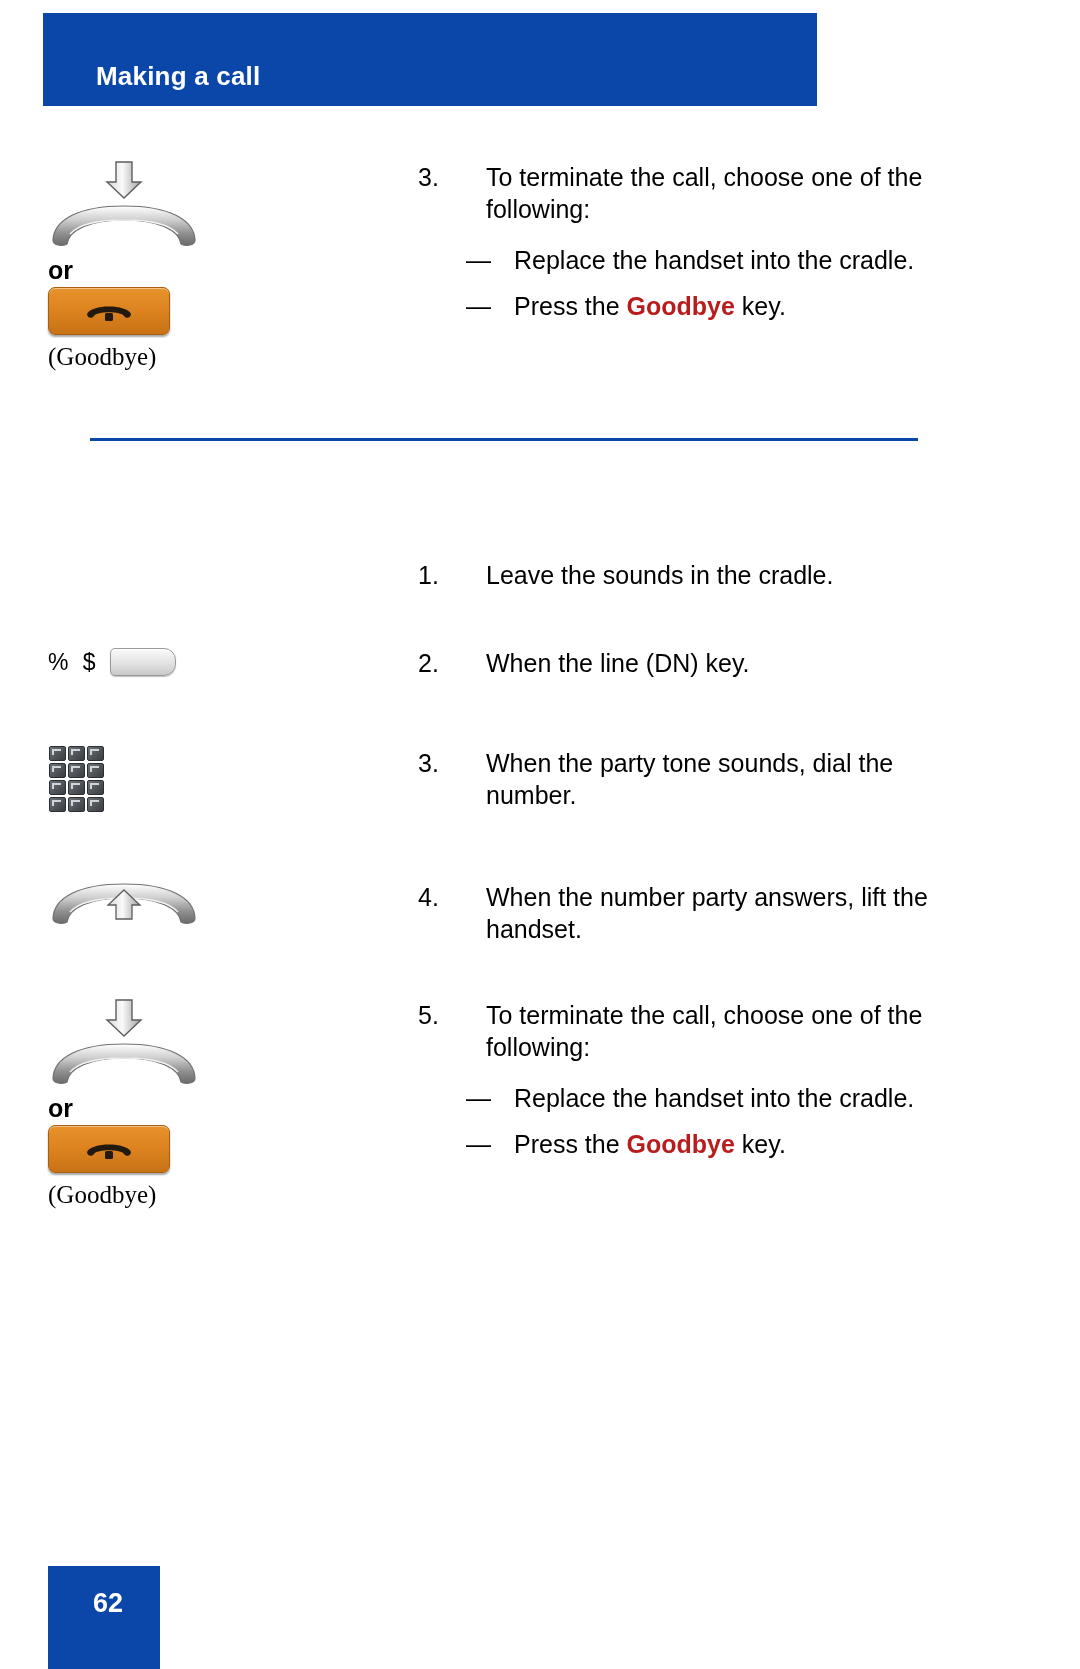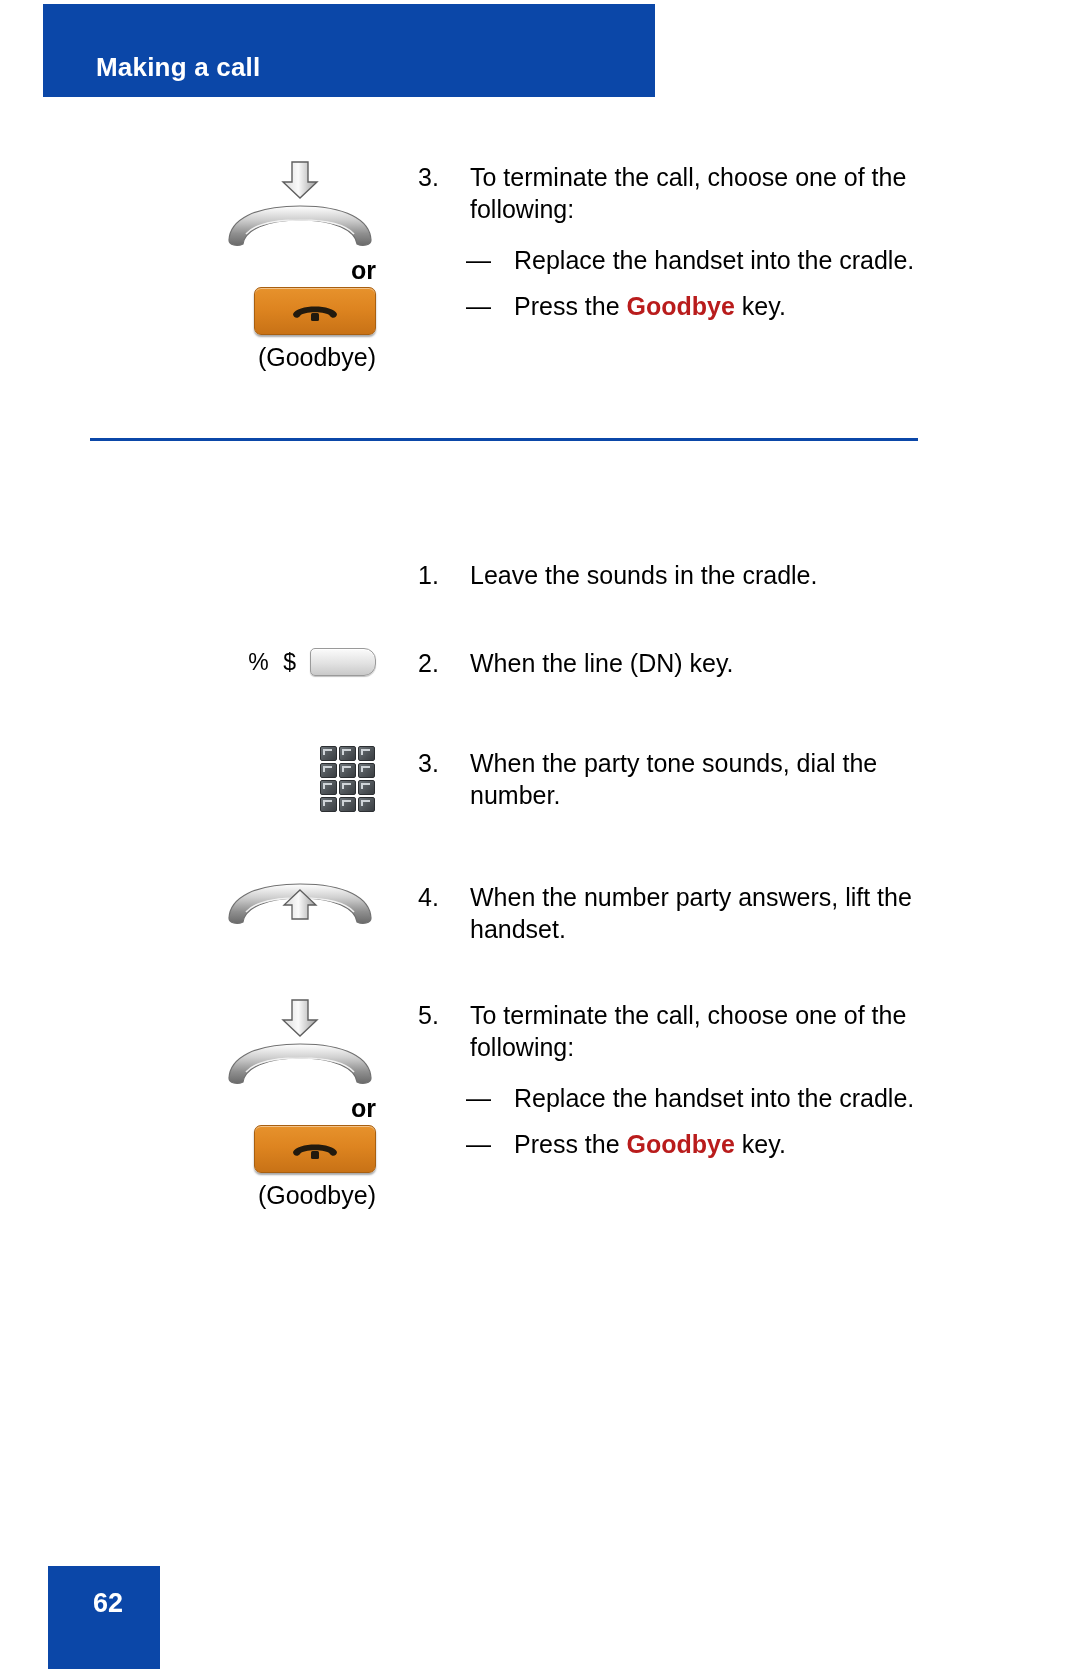--- a/index.html
+++ b/index.html
@@ -7,47 +7,47 @@
     width:1080px;height:1669px;
     background:#ffffff;
     font-family:"Liberation Sans", sans-serif;
     position:relative;
     overflow:hidden;
     -webkit-font-smoothing:antialiased;
   }
 
   
   .header-bar{
-    position:absolute;left:43px;top:4px;width:612px;height:93px;
+    position:absolute;left:43px;top:13px;width:774px;height:93px;
     background:#0b47a8;
   }
   .header-bar .header-title{
     position:absolute;left:53px;bottom:14px;
     color:#ffffff;
     font-size:26px;font-weight:bold;
     letter-spacing:.2px;
   }
   .icon-col{
     position:absolute;
-    width:300px;left:76px;
-    text-align:right;
+    width:300px;left:48px;
+    text-align:left;
   }
   .text-col{
     position:absolute;
     left:418px;width:520px;
   }
   .step{
     position:relative;
     font-size:25px;color:#000;line-height:1.26;
   }
   .step .num{
     position:absolute;left:0;top:0;width:48px;
     font-size:25px;color:#000;
   }
-  .step .body{margin-left:52px;display:block;}
+  .step .body{margin-left:68px;display:block;}
   .sub{
     position:relative;
     margin-left:48px;
     font-size:25px;color:#000;line-height:1.26;
   }
   .sub .dash{
     position:absolute;left:0;top:0;width:48px;
   }
   .sub .sub-body{margin-left:48px;display:block;margin-top:12px;}
   .kw{color:#b91c1c;font-weight:bold;}
@@ -68,21 +68,21 @@
   }
 
   
   .icon-wrap{display:inline-block;position:relative;}
 
   .or-label{
     font-size:25px;font-weight:bold;color:#000;
     display:block;margin:4px 0 2px 0;
   }
   .paren-label{
-    font-size:25px;color:#000;display:block;margin-top:4px;
+    font-size:25px;color:#000;display:block;margin-top:4px;font-family:Liberation Serif, serif;
   }
 
   
   .handset{
     position:relative;width:152px;height:48px;display:inline-block;
   }
   .handset svg{display:block;width:152px;height:48px;}
 
   
   .arrow-box{width:152px;height:40px;position:relative;display:block;margin:0 auto;}

